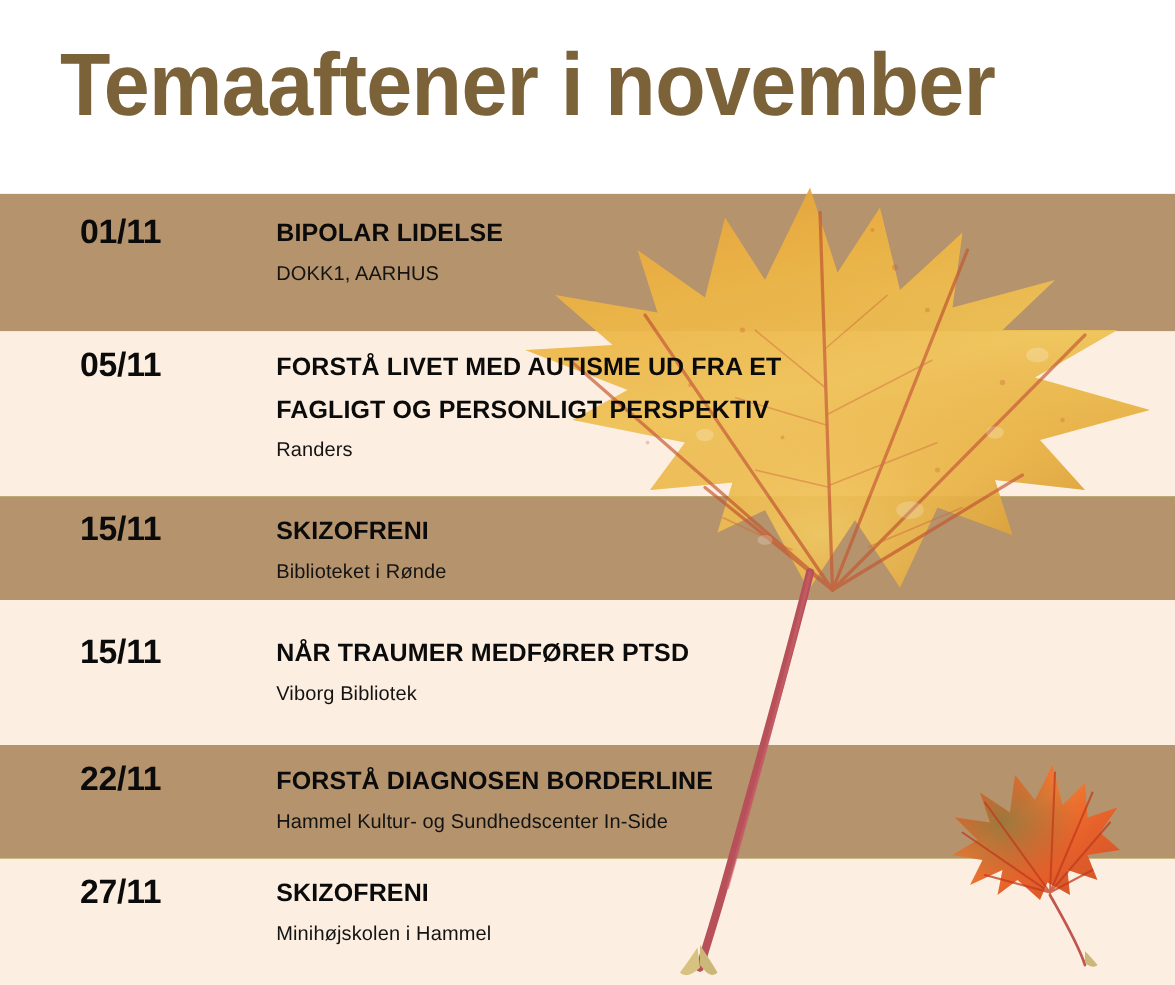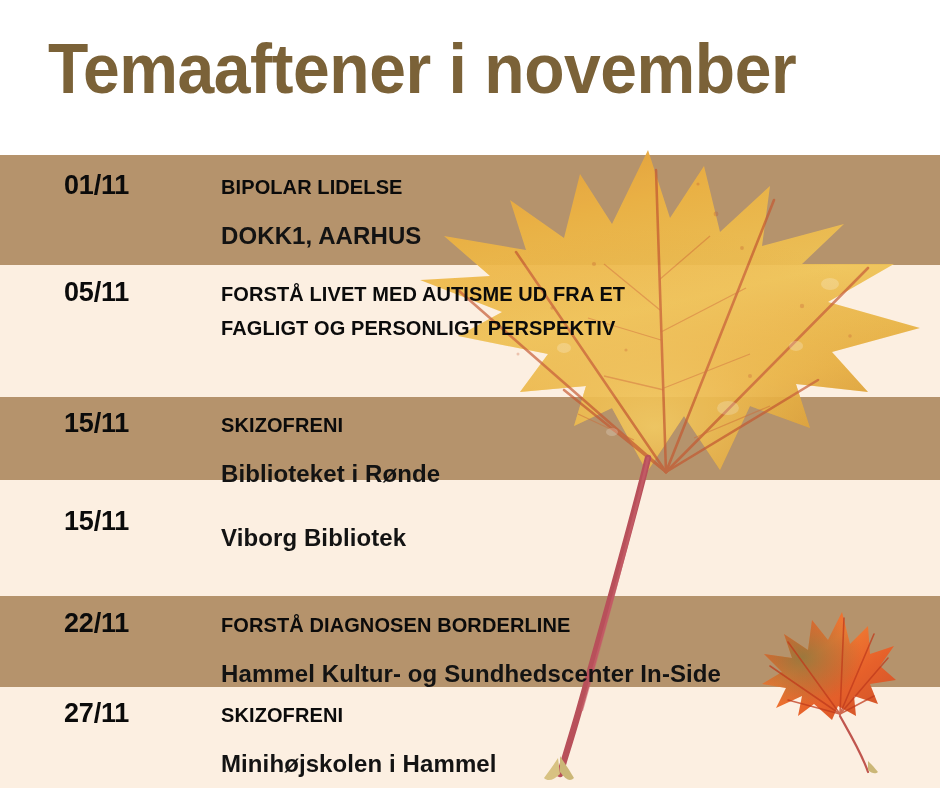--- a/index.html
+++ b/index.html
@@ -119,26 +119,26 @@
   }
   .row-title {
     font-size: 20px;
     font-weight: 700;
     color: #0b0b0b;
     letter-spacing: 0.1px;
     line-height: 34px;
     white-space: pre-line;
   }
   .row-venue {
-    font-size: 24px;
-    font-weight: 700;
+    font-size: 16px;
+    font-weight: 400;
     color: #131313;
     letter-spacing: 0.1px;
     line-height: 30px;
-    margin-top: 17px;
+    margin-top: 1px;
   }
 </style>
 </head>
 <body>
 
 <div id="poster">
 
   <div id="bands">
     <div class="band tan" style="top:155px;height:110px;"></div>
     <div class="band cream" style="top:265px;height:132px;"></div>
@@ -287,34 +287,36 @@
         <div class="row-title">BIPOLAR LIDELSE</div>
         <div class="row-venue">DOKK1, AARHUS</div>
       </div>
     </div>
 
     <div class="event-row" style="top:277px;">
       <div class="row-date">05/11</div>
       <div class="row-body">
         <div class="row-title">FORSTÅ LIVET MED AUTISME UD FRA ET
 FAGLIGT OG PERSONLIGT PERSPEKTIV</div>
+        <div class="row-venue">Randers</div>
       </div>
     </div>
 
     <div class="event-row" style="top:408px;">
       <div class="row-date">15/11</div>
       <div class="row-body">
         <div class="row-title">SKIZOFRENI</div>
         <div class="row-venue">Biblioteket i Rønde</div>
       </div>
     </div>
 
     <div class="event-row" style="top:506px;">
       <div class="row-date">15/11</div>
       <div class="row-body">
+        <div class="row-title">NÅR TRAUMER MEDFØRER PTSD</div>
         <div class="row-venue">Viborg Bibliotek</div>
       </div>
     </div>
 
     <div class="event-row" style="top:608px;">
       <div class="row-date">22/11</div>
       <div class="row-body">
         <div class="row-title">FORSTÅ DIAGNOSEN BORDERLINE</div>
         <div class="row-venue">Hammel Kultur- og Sundhedscenter In-Side</div>
       </div>

